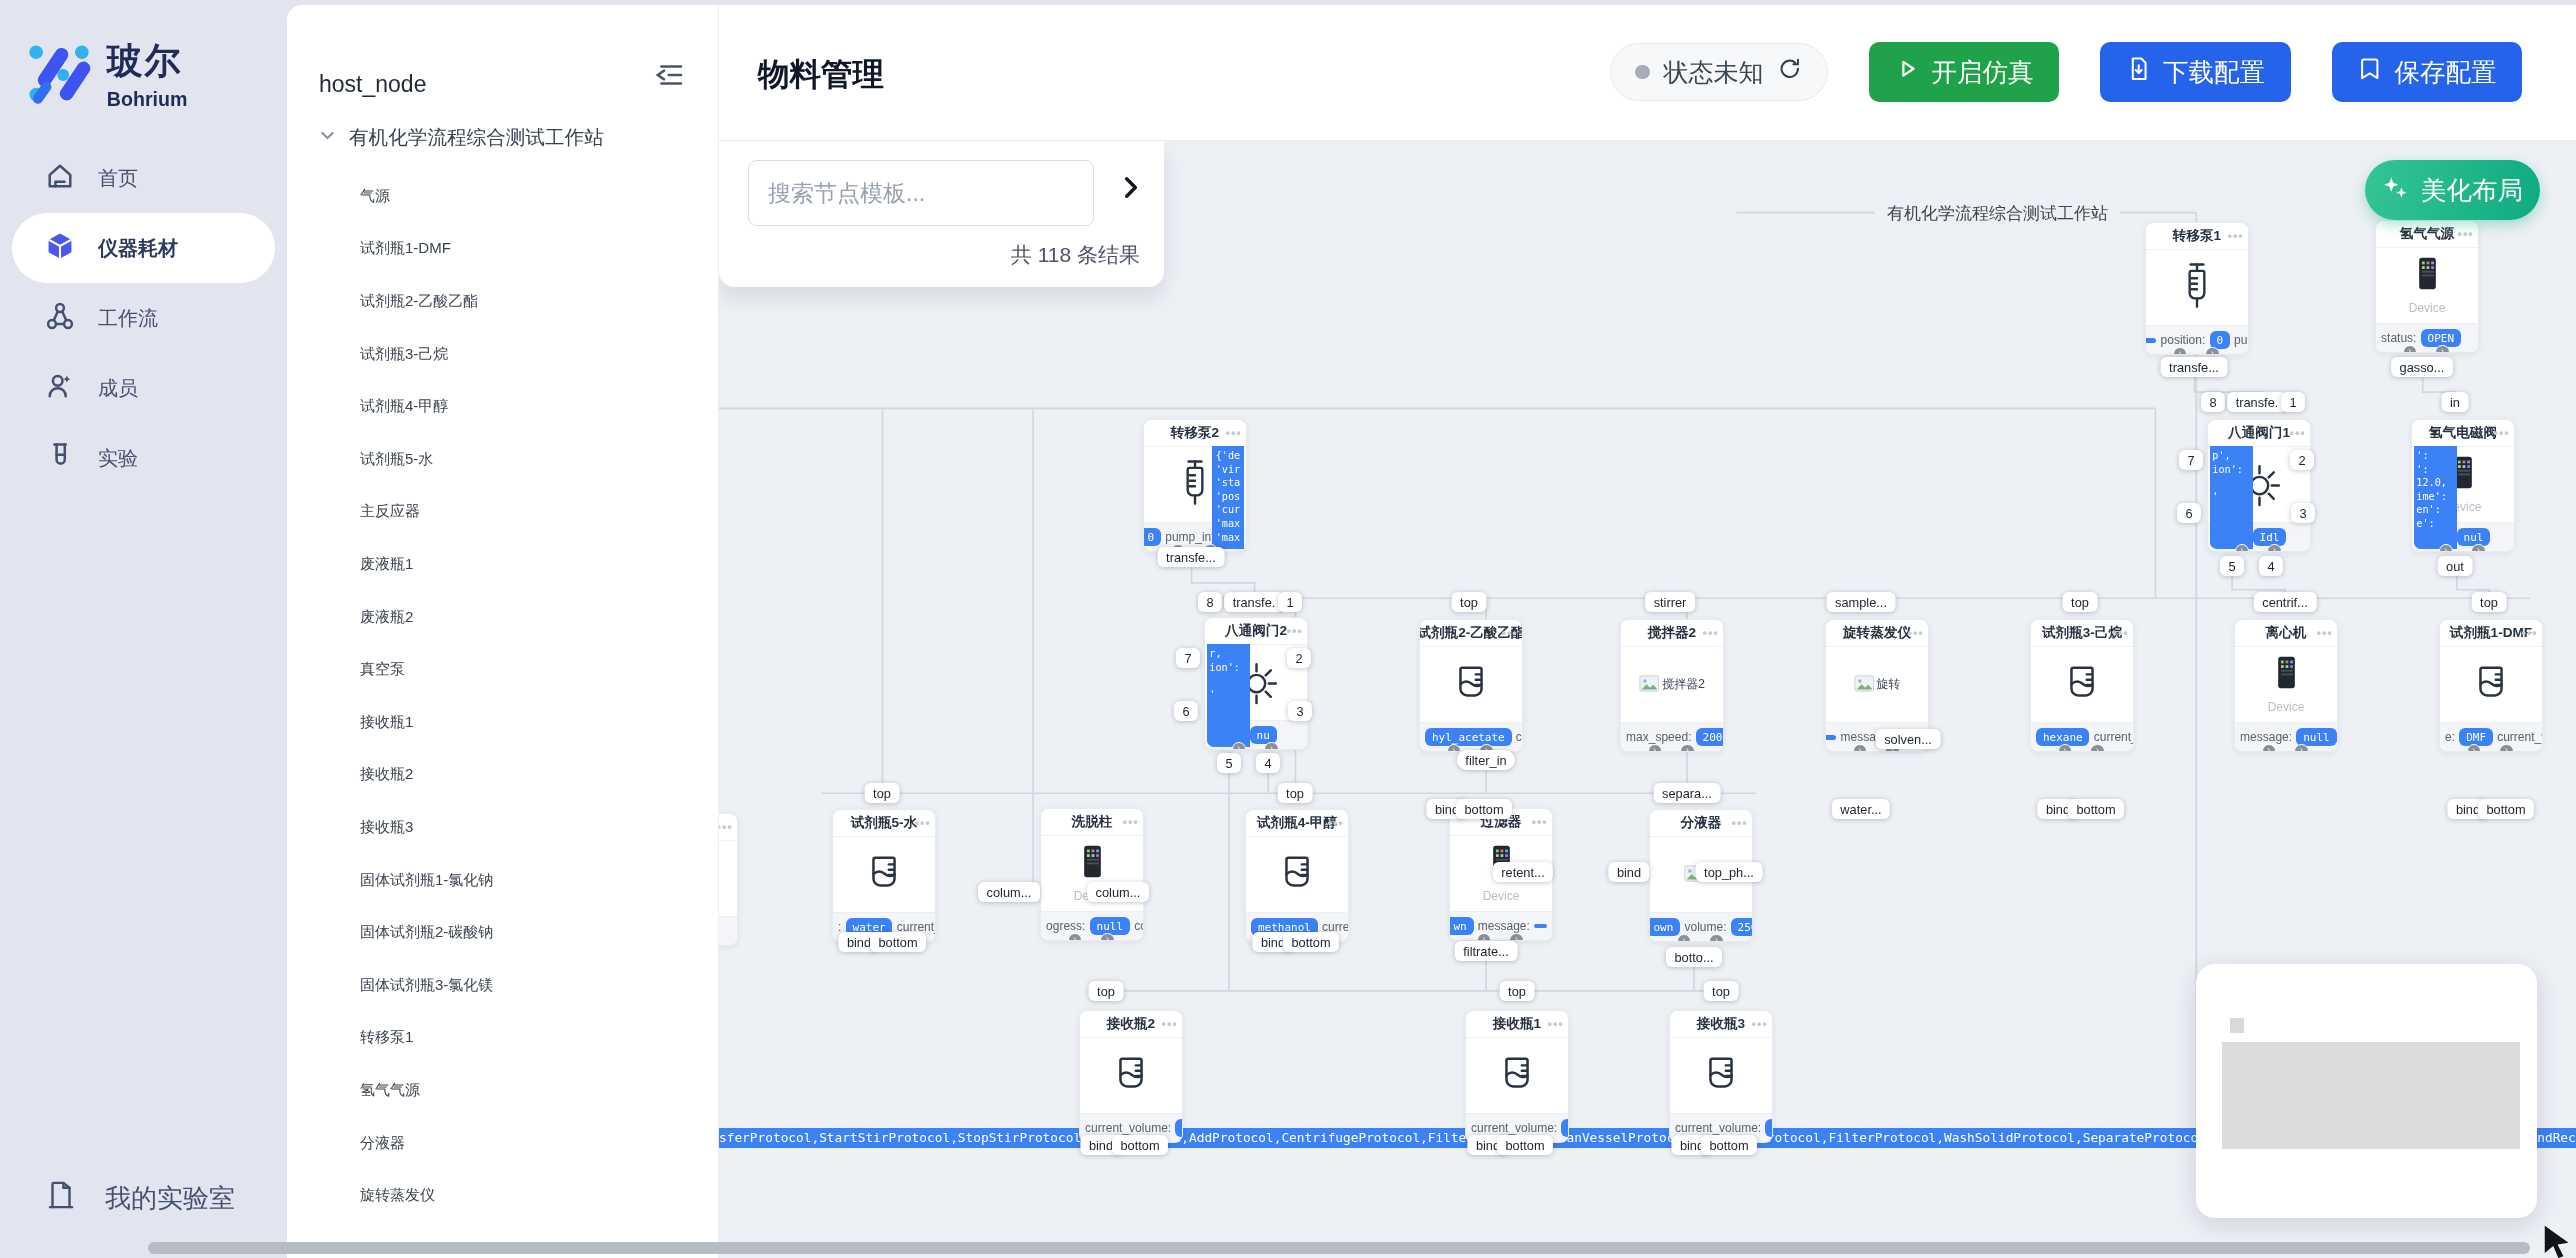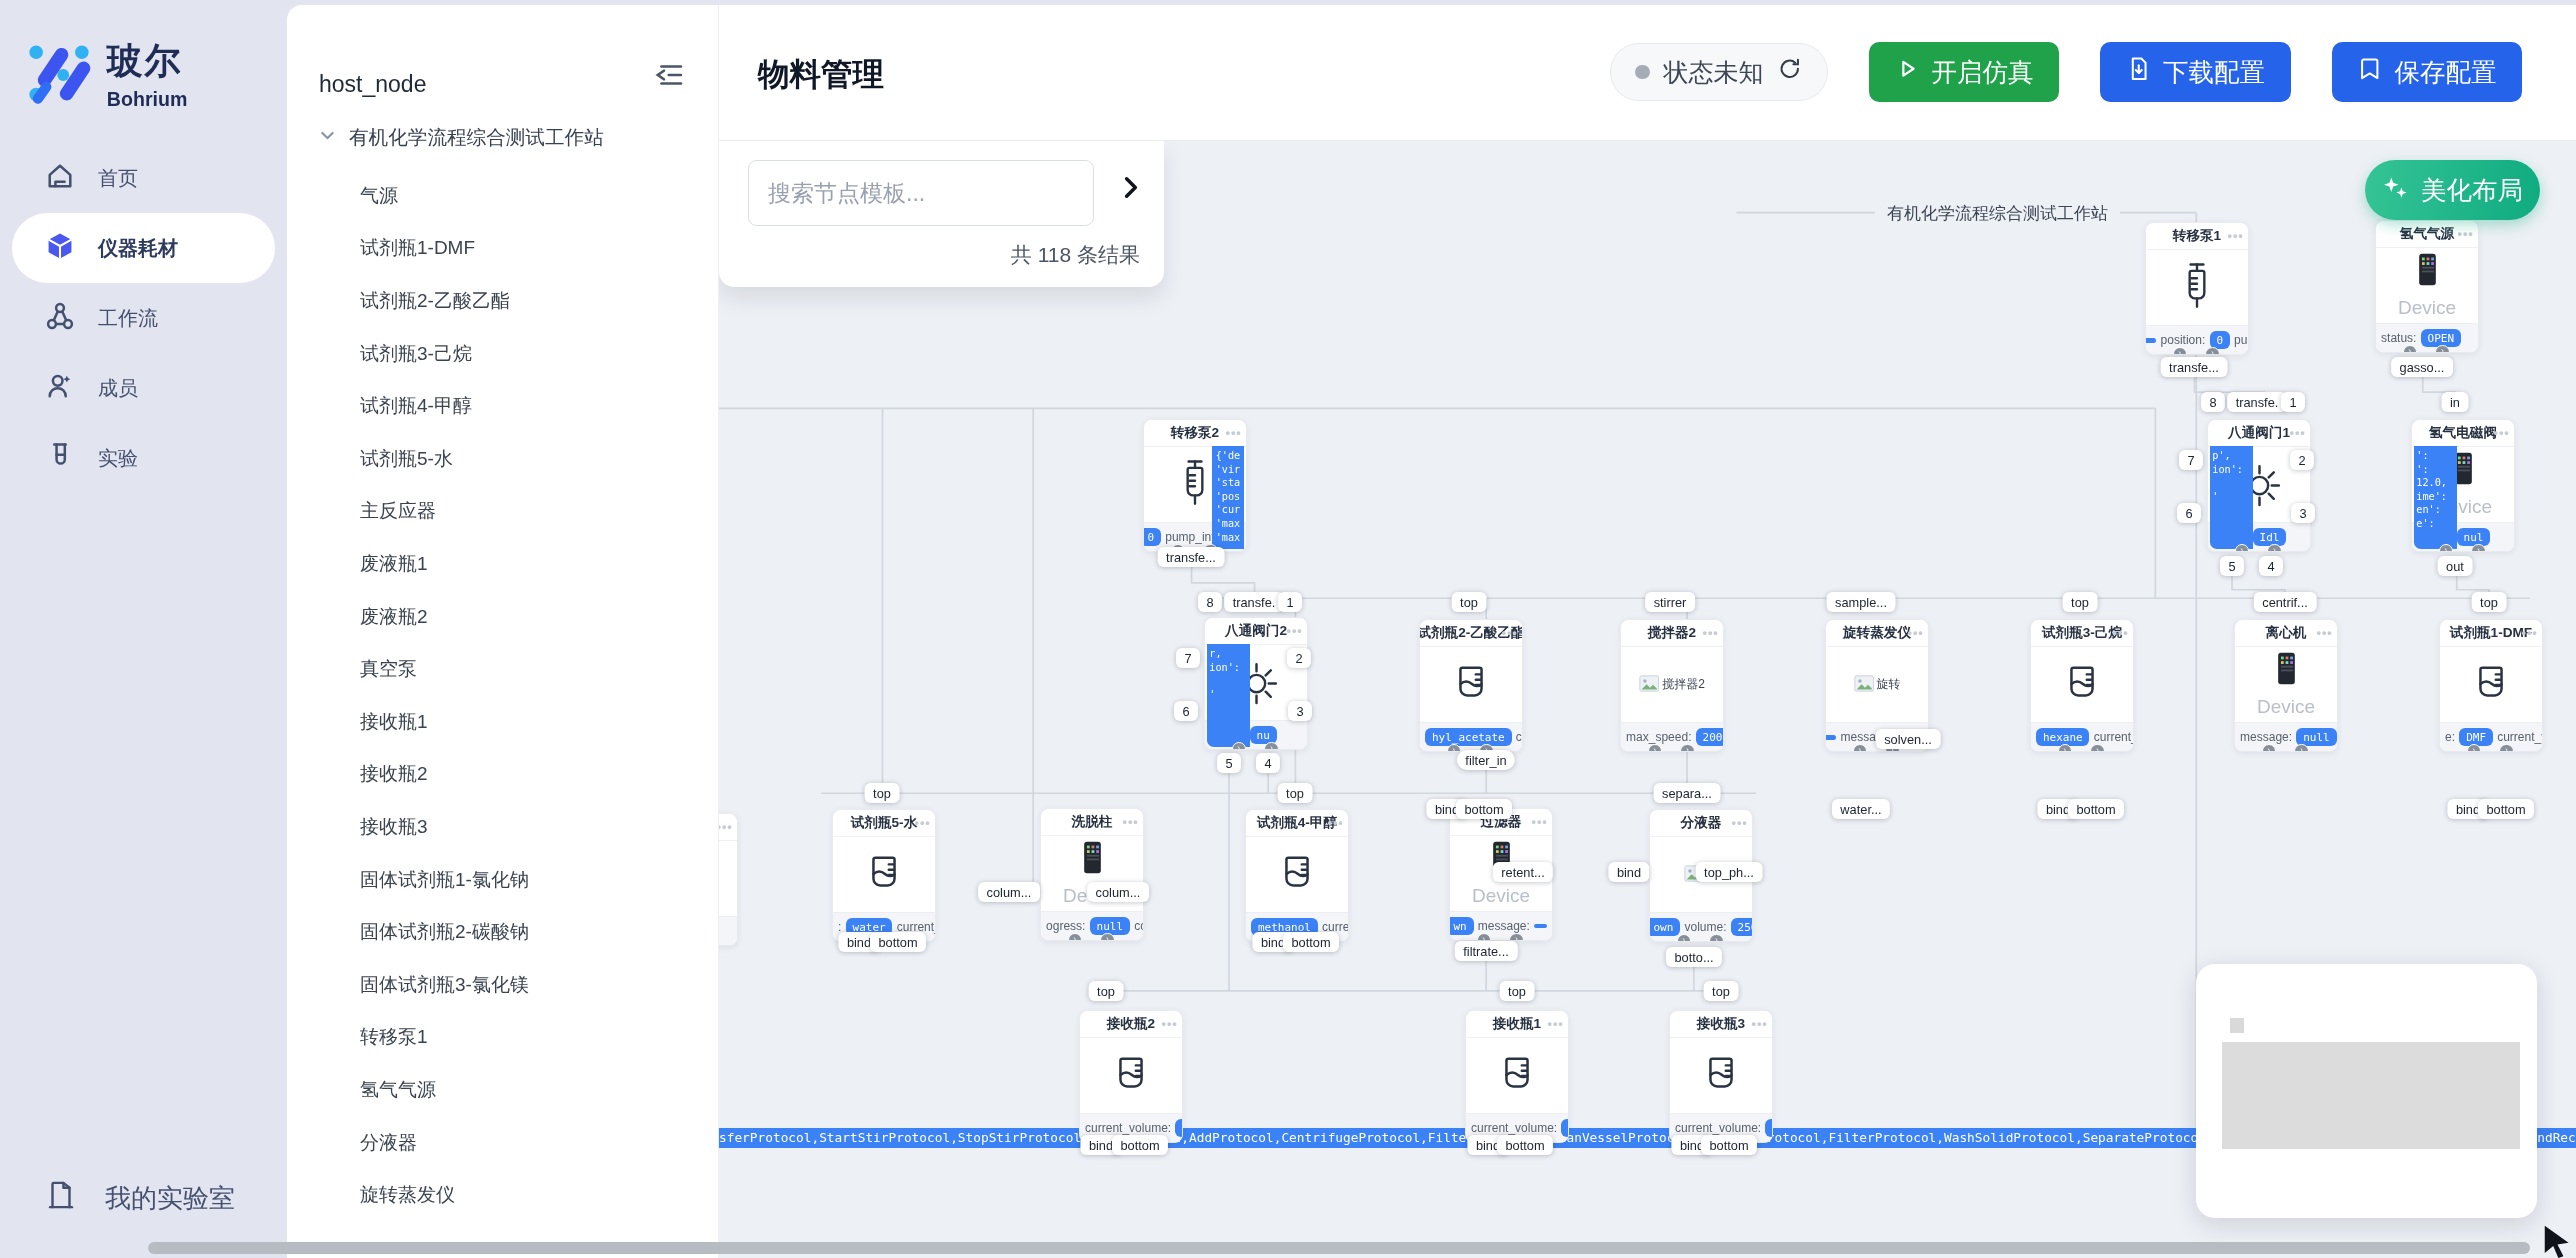--- a/index.html
+++ b/index.html
@@ -19,21 +19,21 @@
   .nav-foot { position:absolute; left:44px; bottom:39px; display:flex; align-items:center; gap:27px; color:#44506e; font-size:26px; cursor:pointer;}
 
   
   .content { position:absolute; left:287px; top:5.1px; right:0; bottom:0; background:#ffffff; border-radius:15.3px 0 0 0; overflow:hidden; }
 
   
   .tree { position:absolute; left:0; top:0; width:432px; bottom:0; background:#fff; border-right:1.7px solid #edeff3; z-index:15;}
   .tree-root-label { position:absolute; left:32px; top:66px; font-size:23px; color:#1f2937; }
   .tree-collapse { position:absolute; right:31px; top:53px; width:34px; height:34px; cursor:pointer;}
   .tree-group { position:absolute; left:31px; top:119px; display:flex; align-items:center; gap:12px; font-size:19.6px; color:#374151; cursor:pointer; white-space:nowrap;}
-  .tree-item { position:absolute; left:73px; transform:translateY(-50%); font-size:19px; color:#3a434f; cursor:pointer; white-space:nowrap;}
+  .tree-item { position:absolute; left:73px; transform:translateY(-50%); font-size:15px; color:#3a434f; cursor:pointer; white-space:nowrap;}
 
   
   .mainhead { position:absolute; left:432px; top:0; right:0; height:136px; background:#fff; border-bottom:1.7px solid #e9ebf0;}
   .page-title { position:absolute; left:39px; top:49px; font-size:31.5px; font-weight:700; color:#101828;}
   .head-ctrls { position:absolute; right:54px; top:37px; display:flex; gap:41px; align-items:center;}
   .status-pill { display:flex; align-items:center; gap:13.6px; height:58px; padding:0 24px; background:#f7f8fa;
      border:1.7px solid #e7e9ee; border-radius:31px; font-size:25px; color:#3c4654; cursor:pointer;}
   .status-dot { width:14.5px; height:14.5px; border-radius:50%; background:#a7adb8;}
   .btn { display:flex; align-items:center; gap:12px; height:60px; padding:0 25.5px; border-radius:10.2px;
      color:#fff; font-size:25.5px; cursor:pointer; }
@@ -48,21 +48,21 @@
 
   .strip { position:absolute; left:0; top:987px; width:1857px; height:19.6px; background:#3b82f6; z-index:2;
      color:#fff; font-family:"DejaVu Sans Mono", monospace; font-size:12.8px; line-height:19.6px; white-space:nowrap; overflow:hidden;}
 
   .node { position:absolute; width:104px; background:#fff; border:1.7px solid #e7eaee; border-radius:8.5px;
      box-shadow:0 1.7px 6.8px rgba(30,41,59,.07); z-index:5; cursor:grab;}
   .nh { position:relative; height:27px; display:flex; align-items:center; justify-content:center;
      border-bottom:1.7px solid #eef0f3; font-size:13.6px; font-weight:700; color:#273142; white-space:nowrap; overflow:hidden;}
   .nh .dots { position:absolute; right:4.3px; top:45%; transform:translateY(-50%); color:#c6ccd4; font-size:12.8px; letter-spacing:0.9px; cursor:pointer;}
   .nb { position:relative; height:75px; display:flex; flex-direction:column; align-items:center; justify-content:center; gap:4.3px;}
-  .devlabel { font-size:19px; color:#b9bfc9; }
+  .devlabel { font-size:12px; color:#b9bfc9; }
   .imgrow { display:flex; align-items:center; gap:2.6px; font-size:12px; color:#3a4352;}
   .nf { position:relative; display:flex; align-items:center; gap:4.3px; padding:0 5.1px; height:29px; background:#f4f5f8;
      border-top:1.7px solid #eceef2; border-radius:0 0 6.8px 6.8px; font-size:12px; color:#59616e; overflow:hidden; white-space:nowrap;}
   .badge { background:#3b82f6; color:#fff; font-family:"DejaVu Sans Mono",monospace; font-size:11px;
      padding:2.6px 6.8px; border-radius:6px; white-space:nowrap; flex-shrink:0;}
   .edgebadge { margin-left:-13.6px; padding-left:12px;}
   .dash { width:12.8px; height:4.3px; background:#3b82f6; border-radius:2.6px; flex-shrink:0;}
   .pdot { position:absolute; bottom:-7.7px; width:14.5px; height:14.5px; background:#878f9b; border:1.7px solid #fff;
      border-radius:50%; color:#fff; font-size:8.5px; line-height:11px; text-align:center; z-index:7;}
   .bluepanel { position:absolute; left:1.7px; top:25.5px; bottom:1.7px; width:43px; background:#3b82f6; color:#fff;

